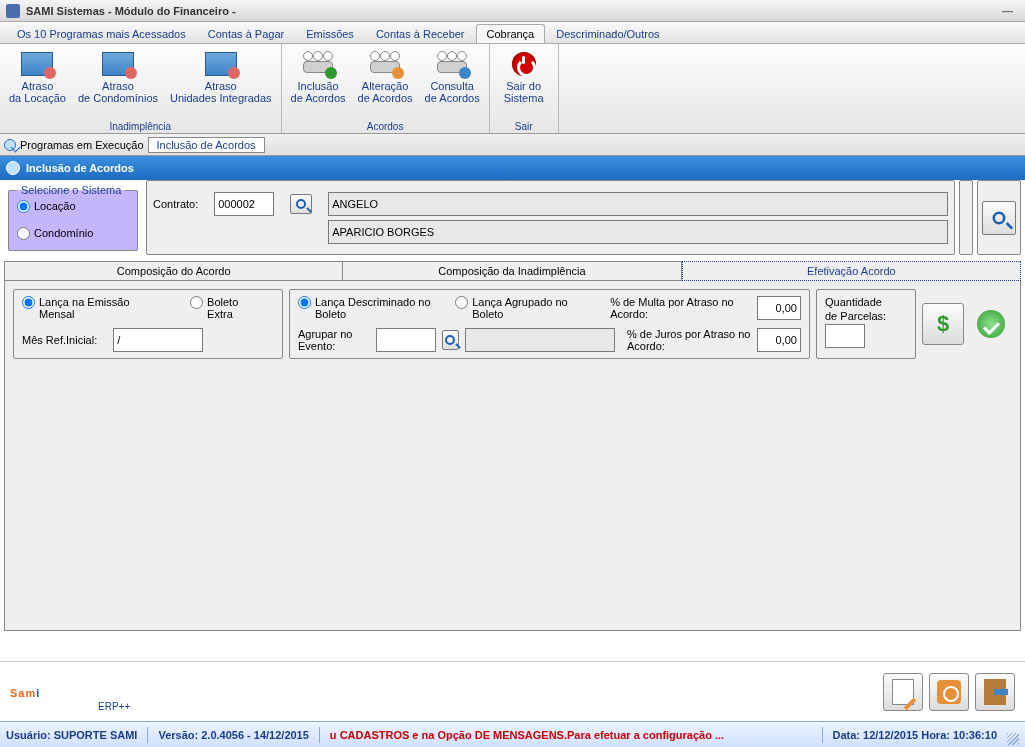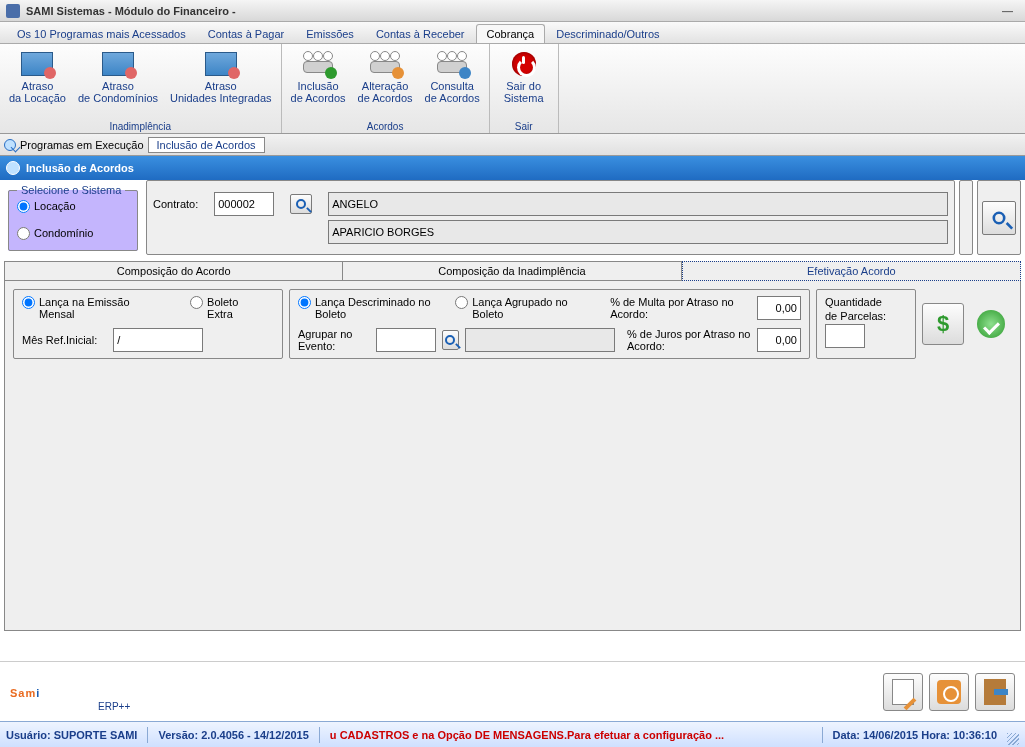--- a/index.html
+++ b/index.html
@@ -329,15 +329,15 @@
   </div>
 </div>
 
 <div class="statusbar">
   <span class="sb-item">Usuário: SUPORTE SAMI</span>
   <div class="sb-sep"></div>
   <span class="sb-item">Versão: 2.0.4056 - 14/12/2015</span>
   <div class="sb-sep"></div>
   <span class="sb-alert">u CADASTROS e na Opção DE MENSAGENS.Para efetuar a configuração ...</span>
   <div class="sb-sep"></div>
-  <span class="sb-item">Data: 14/06/2015 Hora: 10:36:10</span>
+  <span class="sb-item">Data: 12/12/2015 Hora: 10:36:10</span>
   <div class="grip"></div>
 </div>
 
 </body></html>

